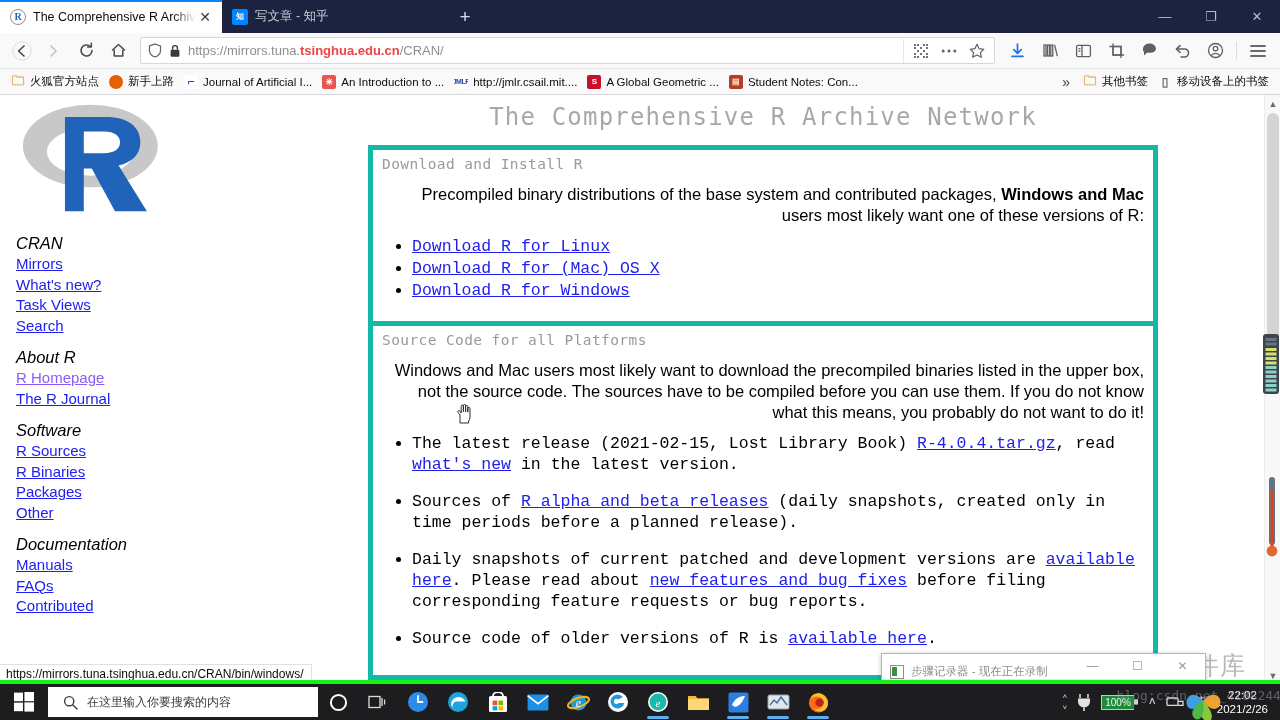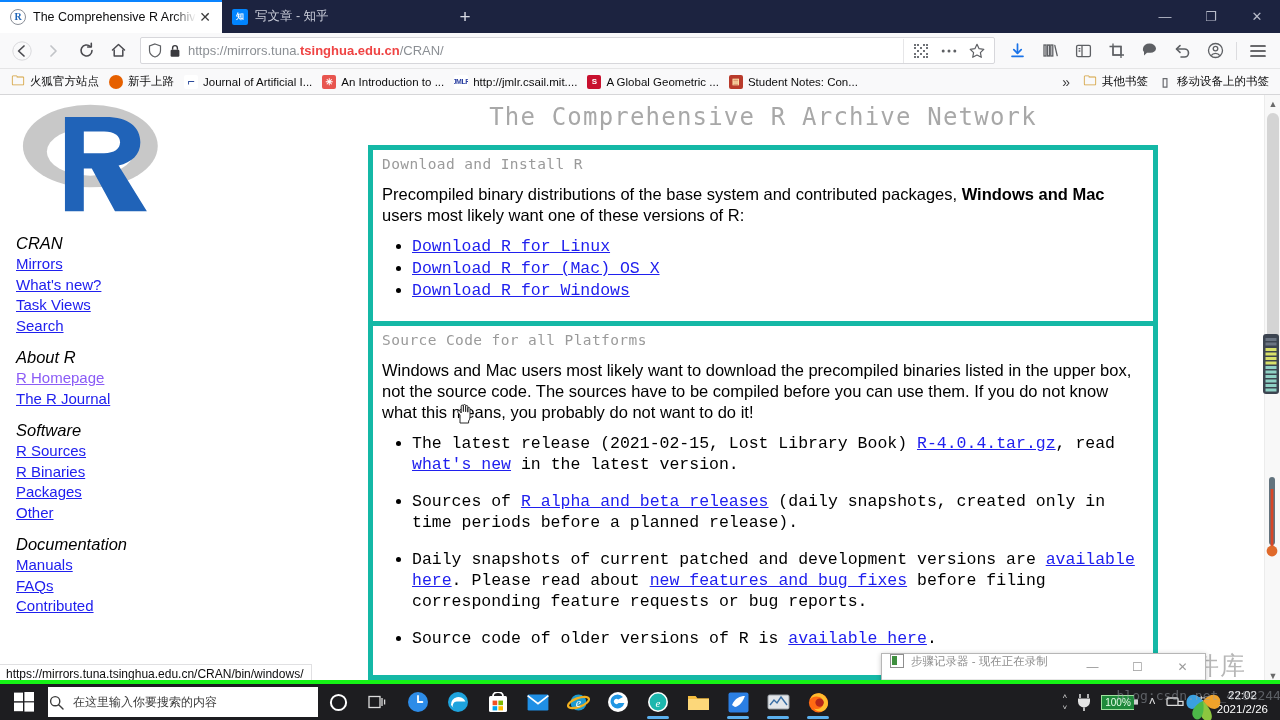--- a/index.html
+++ b/index.html
@@ -303,20 +303,21 @@
     font-size: 14.5px;
     color: #9a9a9a;
     letter-spacing: .4px;
     margin-bottom: 4px;
   }
   .cran-p {
     font-size: 16.5px;
     line-height: 21px;
     color: #000;
     margin: 12px 0 2px 0;
+    text-align: right;
   }
   .cran-p b { font-weight: bold; }
   ul.cran-list {
     margin: 10px 0 10px 0;
     padding-left: 30px;
     list-style: disc;
     font-family: Liberation Mono, monospace;
   }
   ul.cran-list li {
     font-size: 16.5px;
@@ -411,21 +412,21 @@
     width: 325px; height: 53px;
     background: #f0f0f0;
     border: 1px solid #b6b6b6;
     box-shadow: 0 1px 5px rgba(0,0,0,.22);
     z-index: 40;
   }
   #sr-titlebar {
     height: 26px;
     background: #ffffff;
     display: flex;
-    align-items: flex-start;
+    align-items: flex-end;
     padding-left: 8px;
     border-bottom: 1px solid #e6e6e6;
   }
   #sr-icon {
     width: 14px; height: 14px;
     flex: 0 0 14px;
     background: #ffffff;
     border: 1.5px solid #8e8e8e;
     margin-right: 7px;
     position: relative;
@@ -486,21 +487,21 @@
   #start-button {
     width: 48px; height: 36px;
     display: flex; align-items: center; justify-content: center;
     cursor: pointer;
   }
   #search-box {
     width: 270px; height: 30px;
     background: #ffffff;
     display: flex;
     align-items: center;
-    padding: 0 1px;
+    padding: 0 15px;
     cursor: text;
   }
   #search-box .mag { flex: 0 0 18px; color: #4a4a4a; display:flex; align-items:center;}
   #search-text {
     font-size: 12px;
     color: #3b3b3b;
     margin-left: 6px;
     white-space: nowrap;
   }
   .tb-icon {

